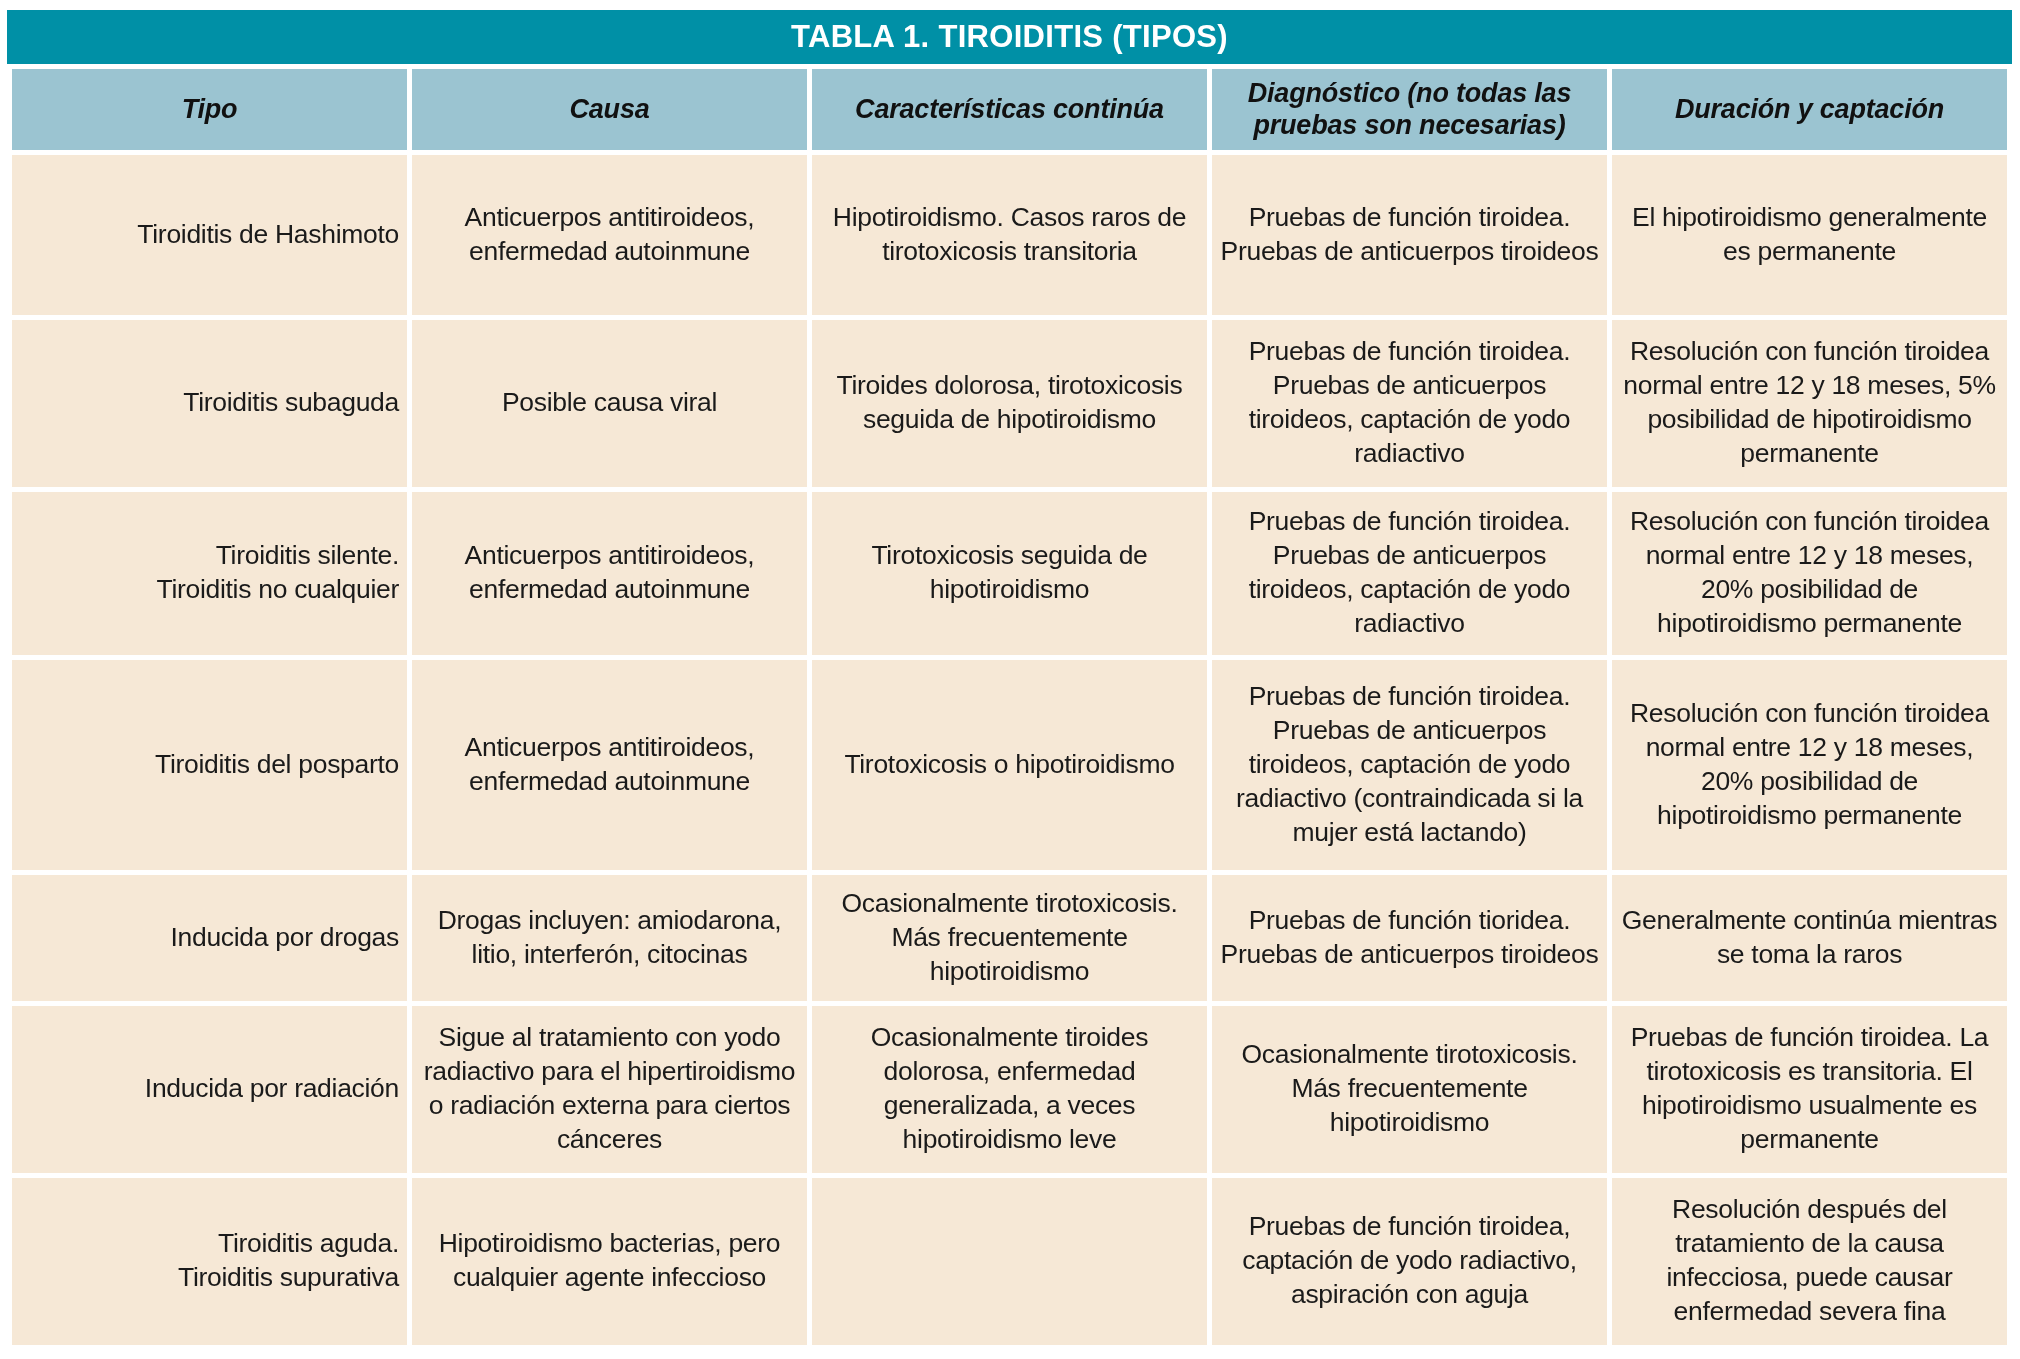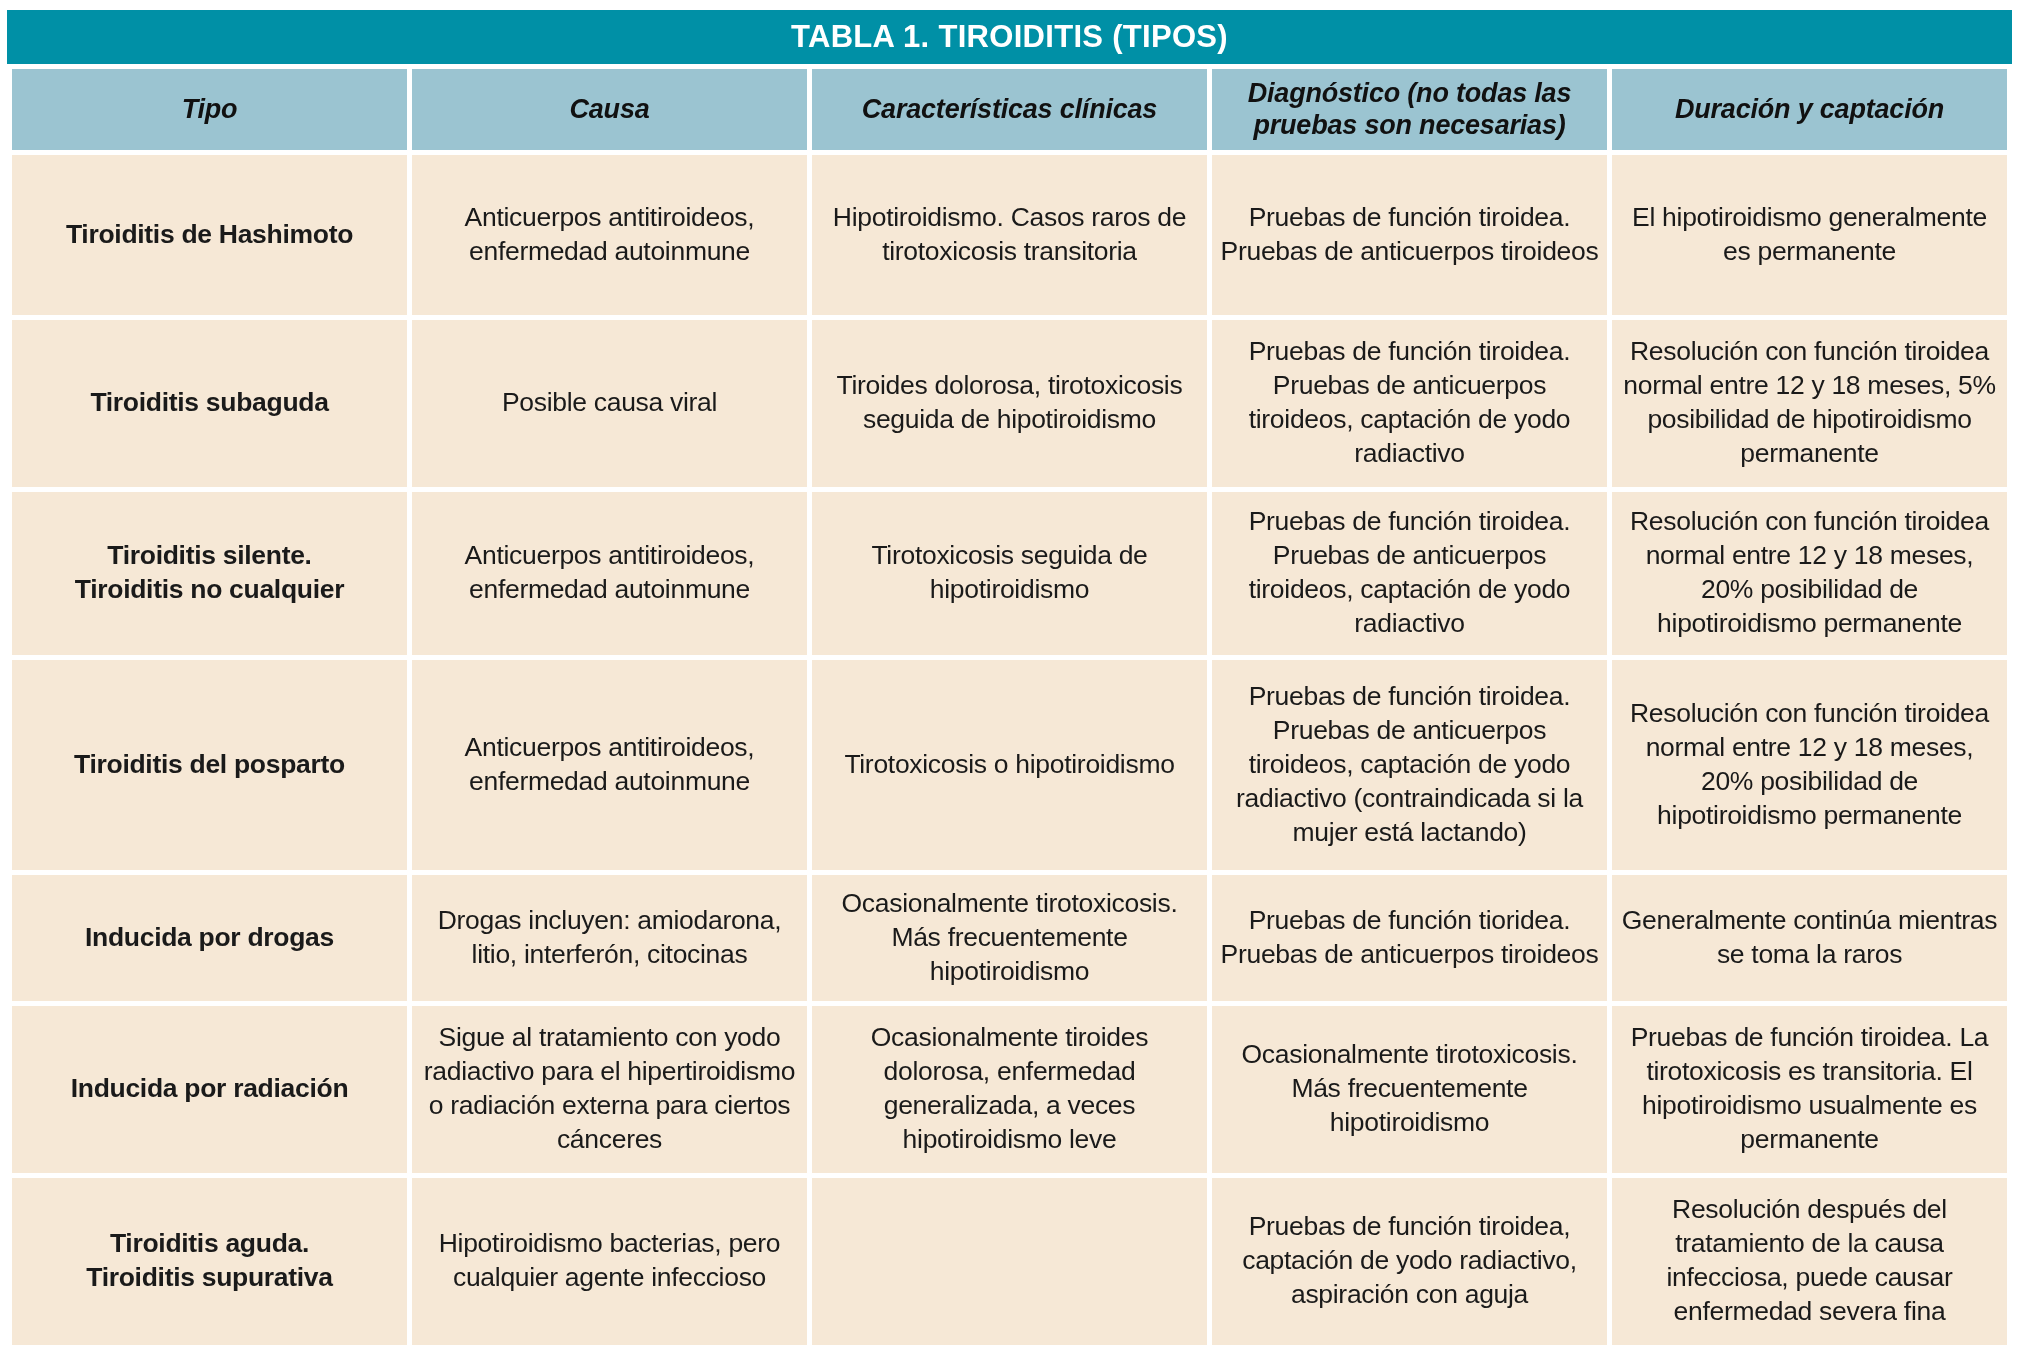--- a/index.html
+++ b/index.html
@@ -51,25 +51,24 @@
   table.tiroiditis td {
     background: #f6e8d6;
     color: #1a1a1a;
     font-size: 26.5px;
     line-height: 1.28;
     vertical-align: middle;
     padding: 12px 8px;
     letter-spacing: -0.3px;
   }
   td.col-tipo {
-    text-align: center;
+    text-align: right;
     padding-left: 18px;
     padding-right: 14px;
     white-space: pre-line;
-    font-weight: bold;
   }
   td.col-val {
     text-align: center;
     padding-right: 7px;
     padding-left: 26px;
   }
   tr.hdr   { height: 80px; font-style: italic;  }
   tr.row-1 { height: 165px; }
   tr.row-2 { height: 172px; }
   tr.row-3 { height: 168px; }
@@ -83,21 +82,21 @@
 
 <div class="page">
 
   <div class="title-bar">TABLA 1. TIROIDITIS (TIPOS)</div>
 
   <table class="tiroiditis">
     <thead>
       <tr class="hdr">
         <th>Tipo</th>
         <th>Causa</th>
-        <th>Características clínicas</th>
+        <th>Características continúa</th>
         <th>Diagnóstico (no todas las pruebas son necesarias)</th>
         <th>Duración y captación</th>
       </tr>
     </thead>
     <tbody>
       <tr class="row-1">
         <td class="col-tipo">Tiroiditis de Hashimoto</td>
         <td class="col-val">Anticuerpos antitiroideos, enfermedad autoinmune</td>
         <td class="col-val">Hipotiroidismo. Casos raros de tirotoxicosis transitoria</td>
         <td class="col-val">Pruebas de función tiroidea. Pruebas de anticuerpos tiroideos</td>

